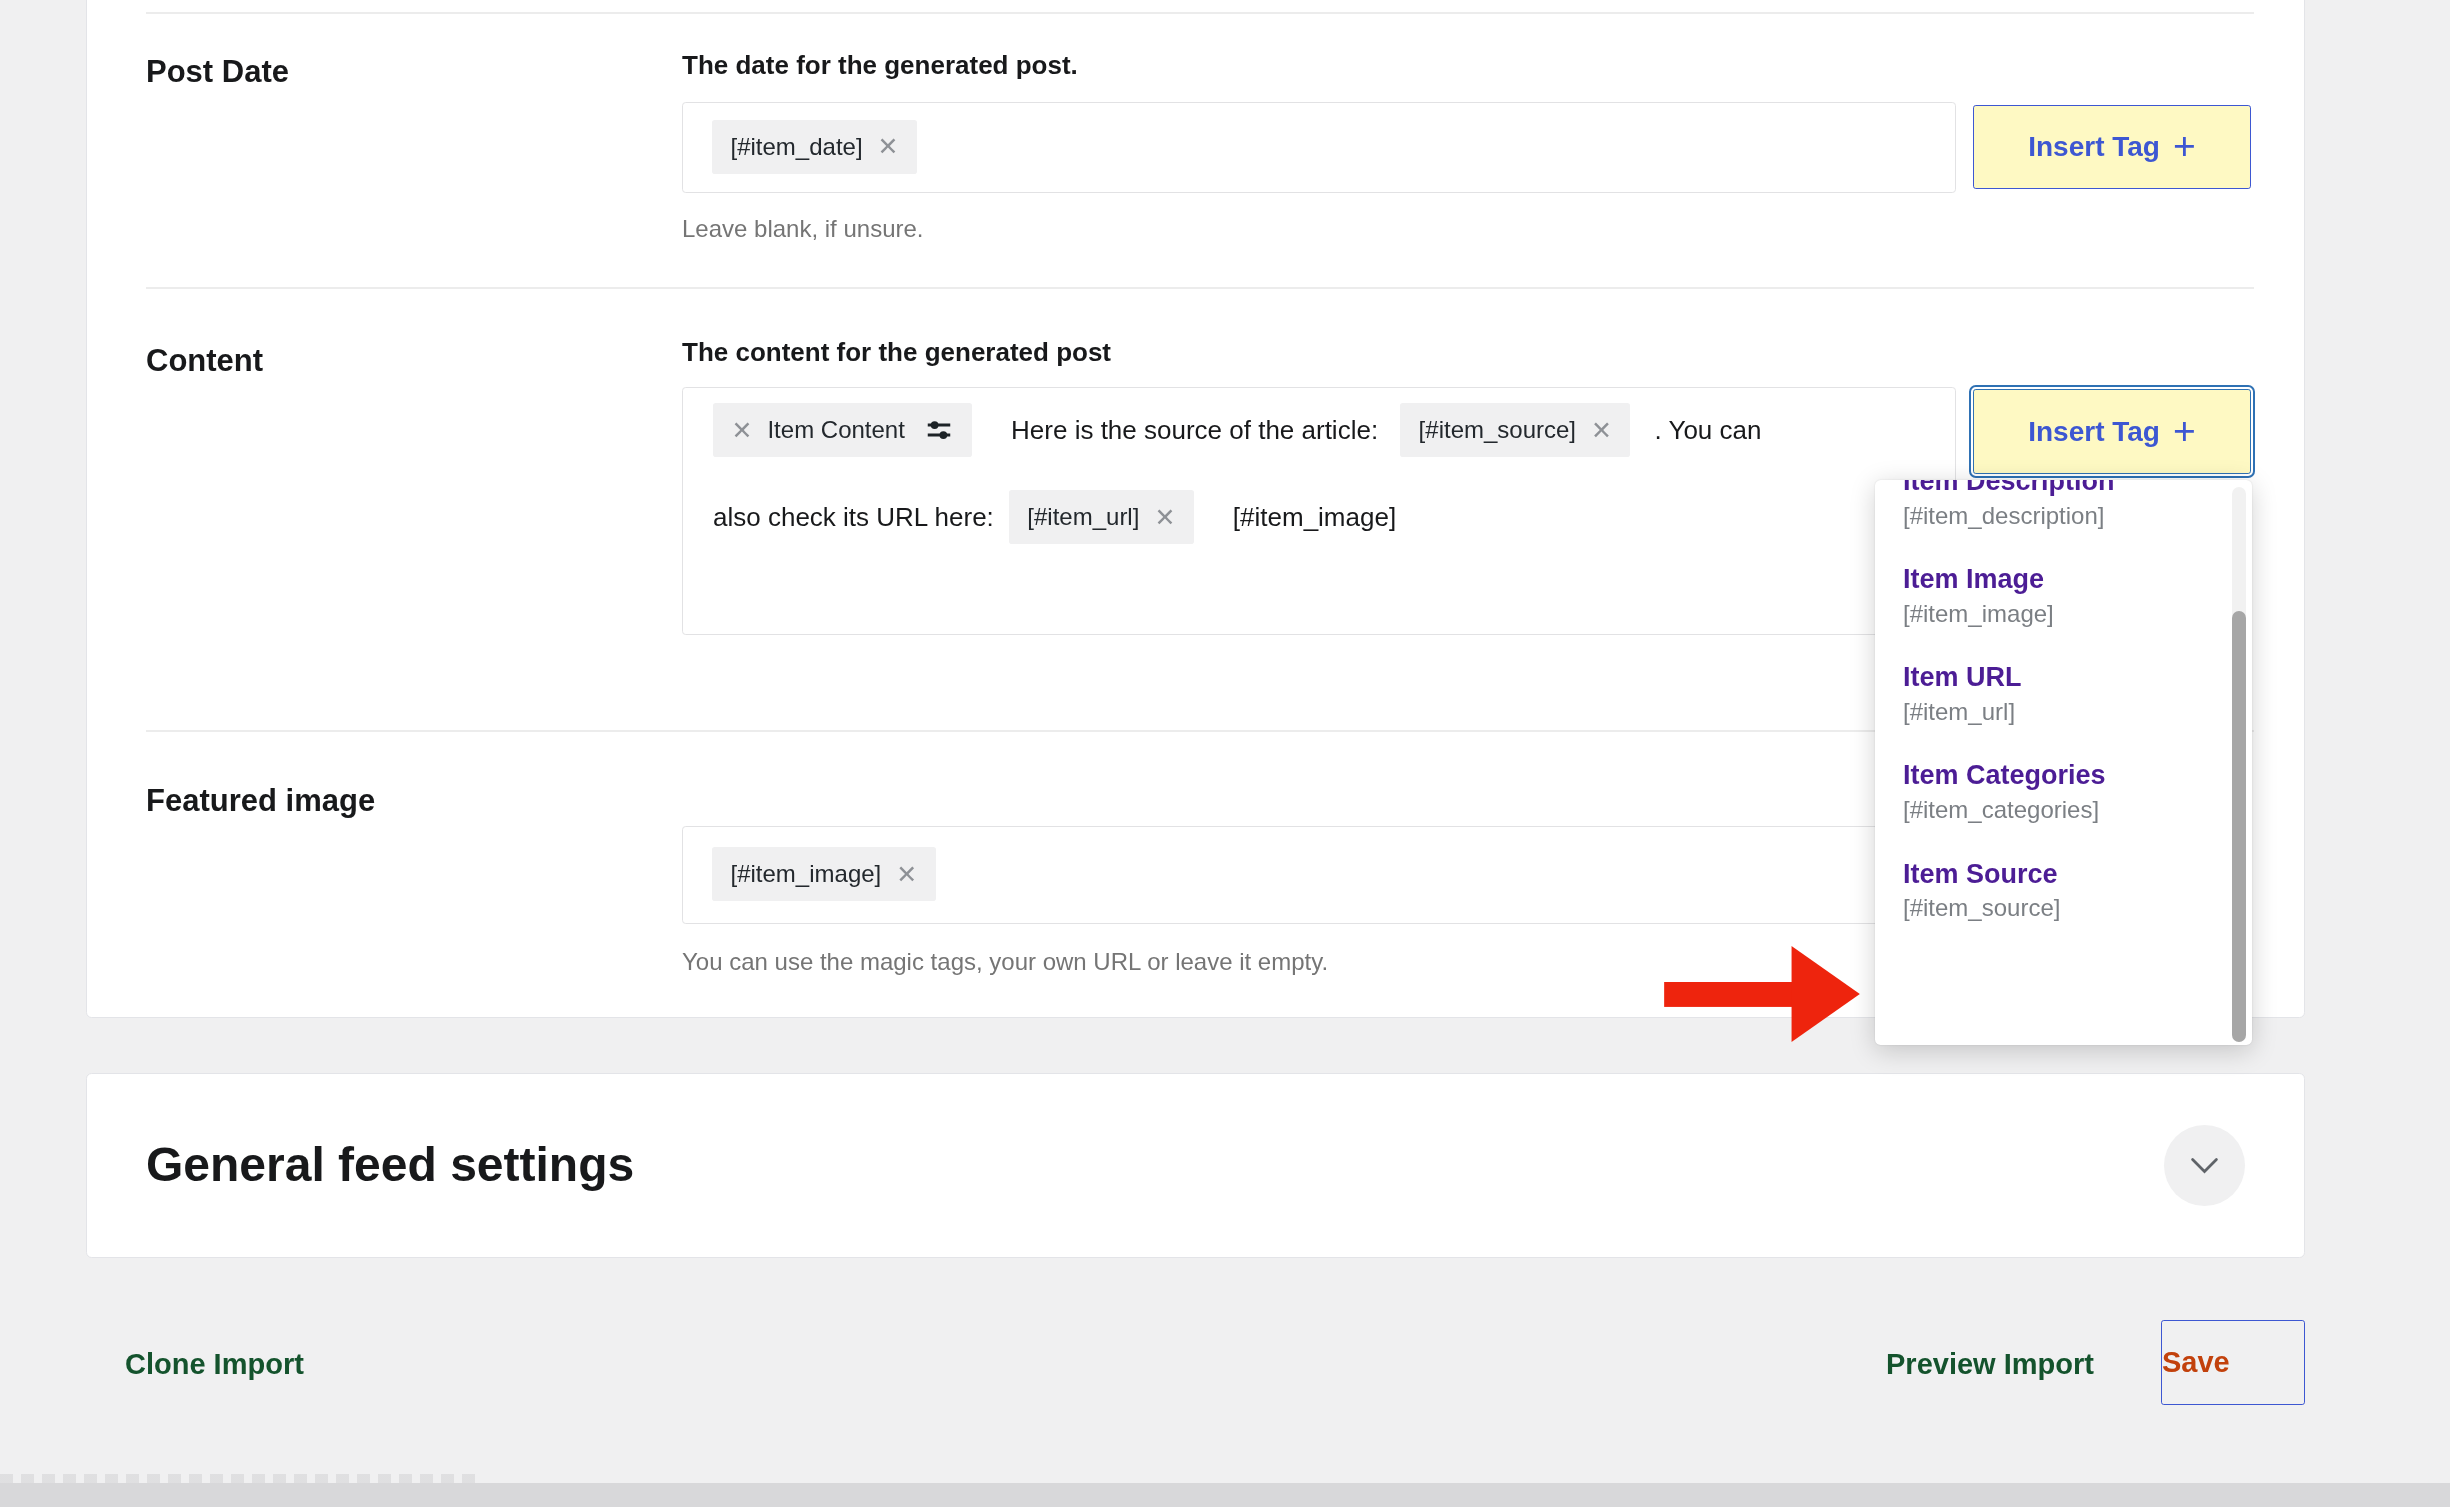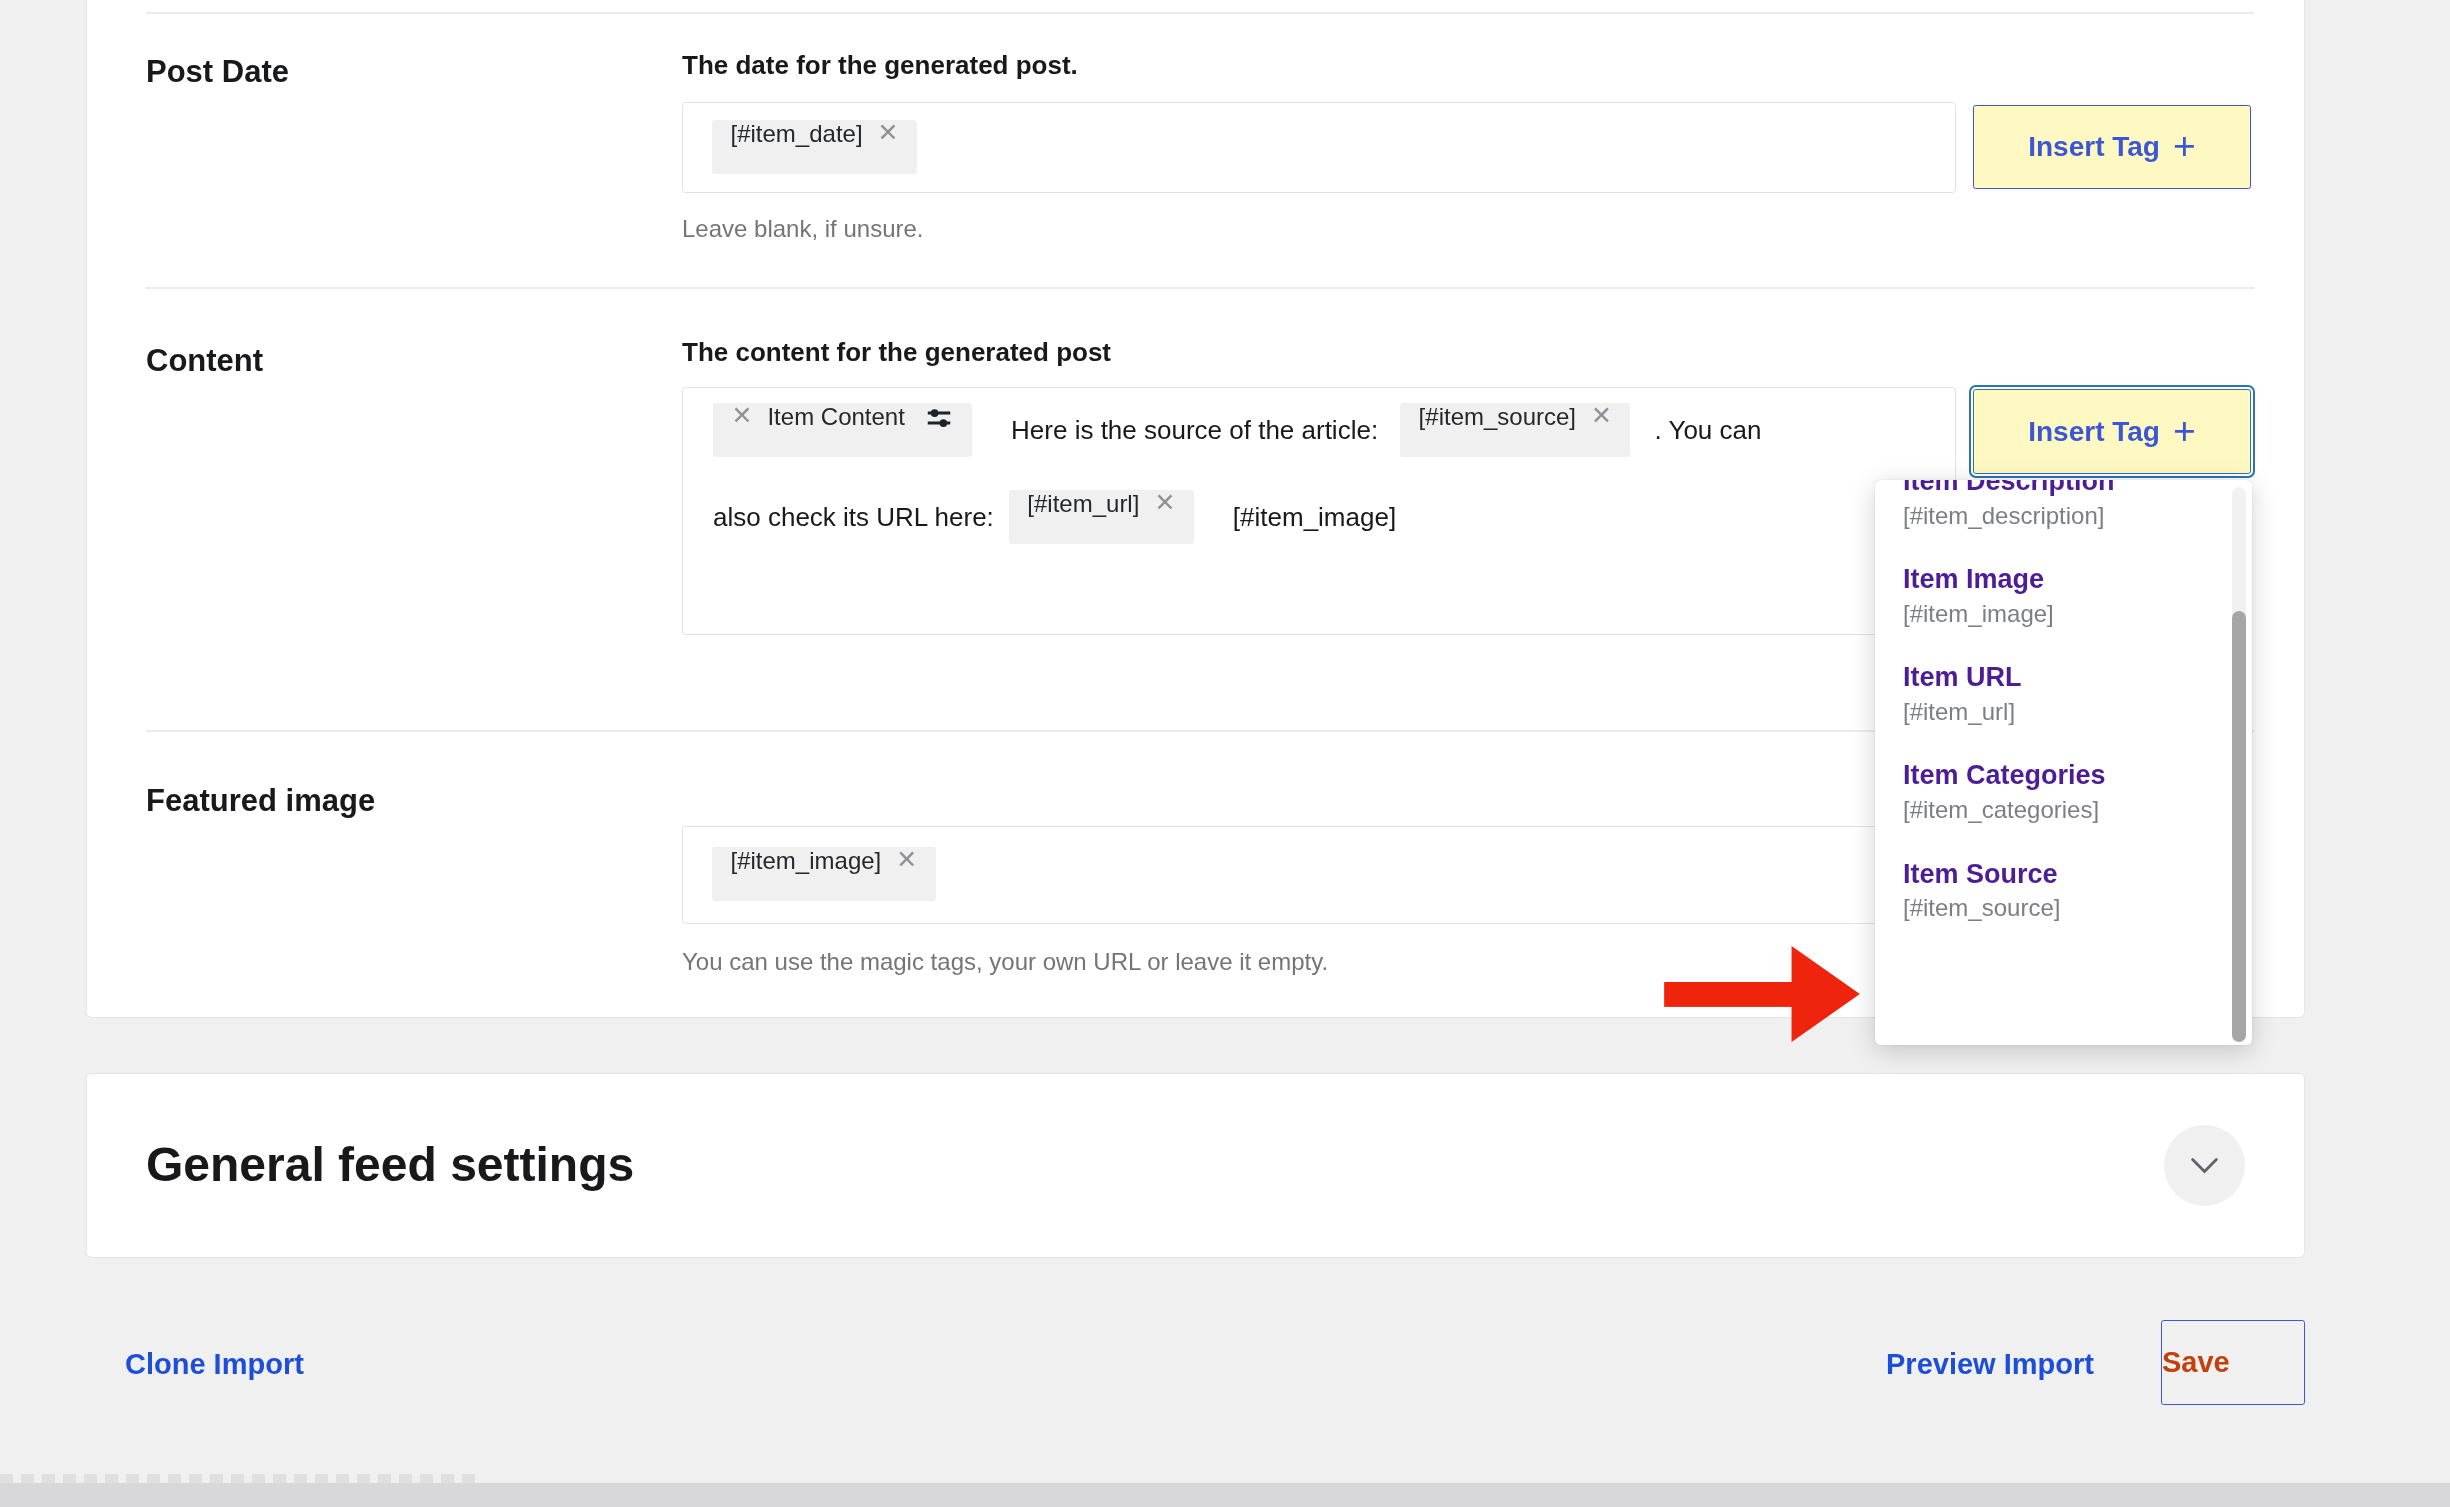--- a/index.html
+++ b/index.html
@@ -9,21 +9,21 @@
     font-family:"Liberation Sans",sans-serif;
     color:#1d2327;
   }
   .card{position:absolute;background:#fff;border:0.9px solid #e3e4e8;border-radius:5.6px;box-sizing:border-box;}
   .divider{position:absolute;height:1.9px;background:#ececec;}
   .sec-label{position:absolute;font-size:31px;font-weight:700;color:#18191b;}
   .desc{position:absolute;font-size:26px;font-weight:700;color:#18191b;}
   .helper{position:absolute;font-size:24px;font-weight:400;color:#757575;white-space:nowrap;}
   .tag-input{position:absolute;background:#fff;border:1.9px solid #e2e2e4;border-radius:3.7px;box-sizing:border-box;}
   .chip{
-    display:inline-flex;align-items:flex-start;gap:15px;height:54px;padding:0 18.5px;
+    display:inline-flex;align-items:center;gap:15px;height:54px;padding:0 18.5px;
     background:#f0f0f1;border-radius:2.8px;font-size:24px;color:#23282d;white-space:nowrap;
   }
   .chip .x{color:#8e9196;font-size:25px;font-weight:400;line-height:1;}
   .btn-insert{
     position:absolute;display:flex;align-items:center;justify-content:center;gap:13px;
     background:#fef9c3;border:1.9px solid #3d57d2;border-radius:2.8px;box-sizing:border-box;
     color:#3d57d2;font-size:28px;font-weight:600;cursor:pointer;
   }
   .btn-insert .plus{font-size:39px;font-weight:300;line-height:0;margin-top:-1.9px;}
   .btn-focused{border:1.9px solid #2f71b4;outline:2.8px solid #2f71b4;outline-offset:2.8px;z-index:5;}
@@ -35,21 +35,21 @@
     overflow:hidden;box-sizing:border-box;
   }
   .dd-list{padding:0;margin:0;}
   .dd-item{padding:16.7px 56px 15px 28px;cursor:pointer;}
   .dd-item.first{margin-top:-31.5px;}
   .dd-item.hl{background:#f0f0f0;}
   .dd-title{font-size:27px;font-weight:600;color:#4c1d95;line-height:33px;}
   .dd-tag{font-size:24px;color:#7b7f84;line-height:31.5px;margin-top:1.9px;}
   .dd-track{position:absolute;right:5.6px;top:7.4px;width:14px;height:550px;background:#f1f1f1;border-radius:7.4px;}
   .dd-thumb{position:absolute;right:5.6px;top:131px;width:14px;height:431px;background:#a6a6a6;border-radius:7.4px;cursor:pointer;}
-  .link{position:absolute;font-size:29px;font-weight:600;color:#1d4ed8;cursor:pointer;white-space:nowrap;}
+  .link{position:absolute;font-size:29px;font-weight:600;color:#14532d;cursor:pointer;white-space:nowrap;}
   .btn-save{
     position:absolute;display:flex;align-items:center;justify-content:flex-start;
     background:transparent;border:1.9px solid #3d57d2;border-radius:2.8px;box-sizing:border-box;
     color:#c2410c;font-size:29px;font-weight:600;cursor:pointer;
   }
   .chev-btn{
     position:absolute;width:81px;height:81px;border-radius:50%;background:#f0f0f1;
     display:flex;align-items:center;justify-content:center;cursor:pointer;
   }
   .artifact{

